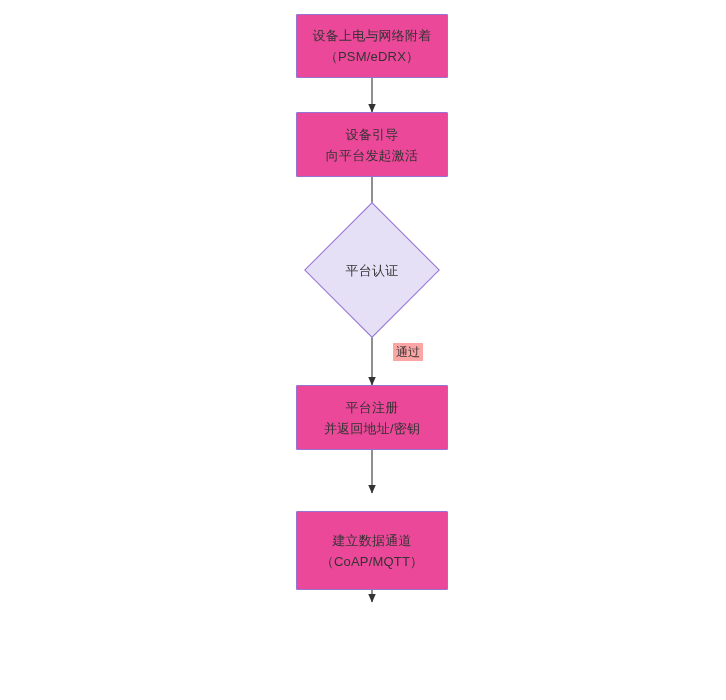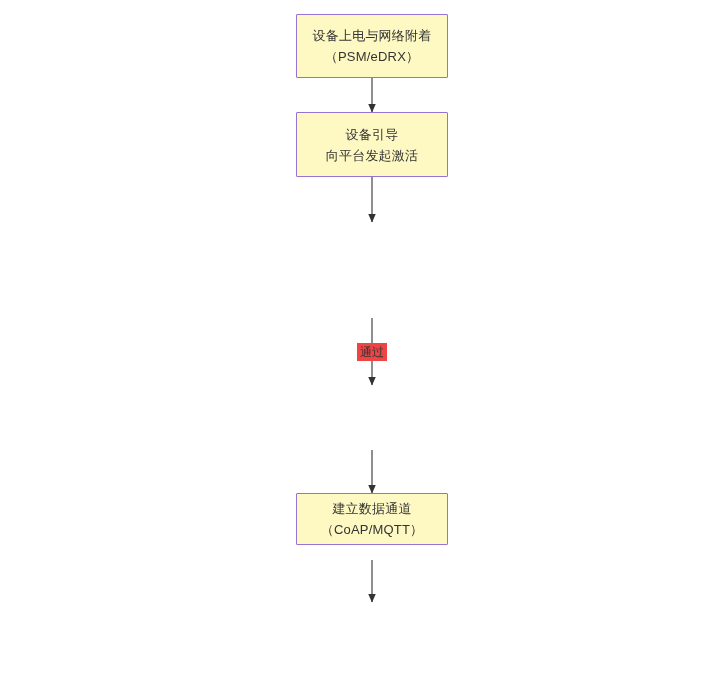--- a/index.html
+++ b/index.html
@@ -46,21 +46,21 @@
 
   .node {
     position: absolute;
     box-sizing: border-box;
     display: flex;
     align-items: center;
     justify-content: center;
   }
 
   .node-rect {
-    background: #fef9c3;
+    background: #ec4899;
     border: 1px solid #9673d3;
     border-radius: 1px;
   }
 
   .node-label {
     color: #333333;
     font-size: 13px;
     line-height: 21px;
     text-align: center;
     white-space: pre;
@@ -91,27 +91,28 @@
     line-height: 21px;
     text-align: center;
     white-space: pre;
     letter-spacing: 0.2px;
   }
 
   
   .edge-label {
     position: absolute;
     z-index: 3;
-    background: #ef4444;
+    background: #fca5a5;
     color: #333333;
     font-size: 12px;
     line-height: 16px;
     padding: 1px 3px;
     white-space: nowrap;
     transform: translate(-50%, -50%);
+    margin-left: 36px;
   }
 </style>
 </head>
 <body>
 
 <div id="canvas">
 
   <svg id="edges" viewBox="0 0 726 700" width="726" height="700" xmlns="http://www.w3.org/2000/svg">
     <defs>
       <marker id="arrowhead" markerWidth="10" markerHeight="10" refX="8.5" refY="4" orient="auto" markerUnits="userSpaceOnUse">
@@ -135,23 +136,31 @@
     <div class="node node-rect" style="left:296px; top:14px; width:152px; height:64px;">
       <div class="node-label">设备上电与网络附着
 （PSM/eDRX）</div>
     </div>
 
     <div class="node node-rect" style="left:296px; top:112px; width:152px; height:65px;justify-content:center;">
       <div class="node-label">设备引导
 向平台发起激活</div>
     </div>
 
+    <div class="node node-diamond" style="left:324px; top:222px; width:96px; height:96px;">
+      <div class="diamond-shape"></div>
+      <div class="diamond-label">平台认证</div>
+    </div>
 
+    <div class="node node-rect" style="left:296px; top:385px; width:152px; height:65px;">
+      <div class="node-label">平台注册
+并返回地址/密钥</div>
+    </div>
 
-    <div class="node node-rect" style="left:296px; top:493px; width:152px; height:52px;">
+    <div class="node node-rect" style="left:296px; top:511px; width:152px; height:79px;">
       <div class="node-label">建立数据通道
 （CoAP/MQTT）</div>
     </div>
 
 
     <div class="edge-label" style="left:372px; top:352px;">通过</div>
 
   </div>
 
 </div>

